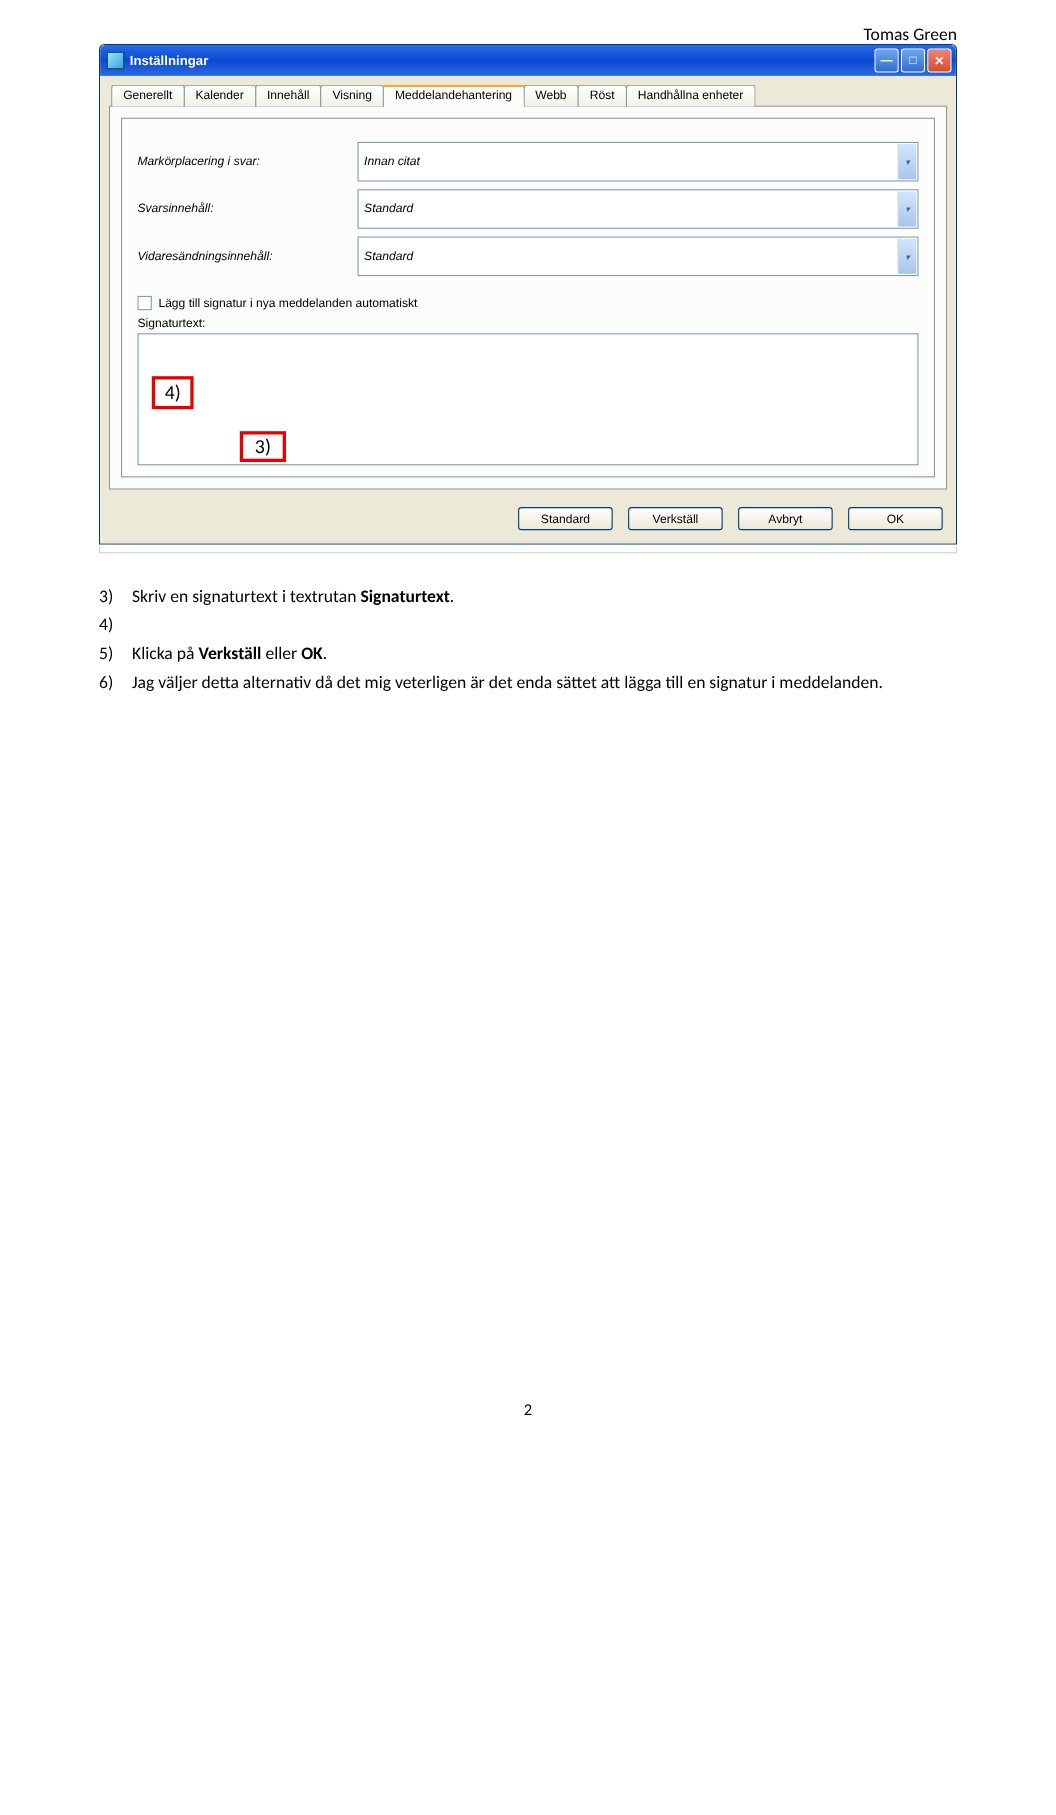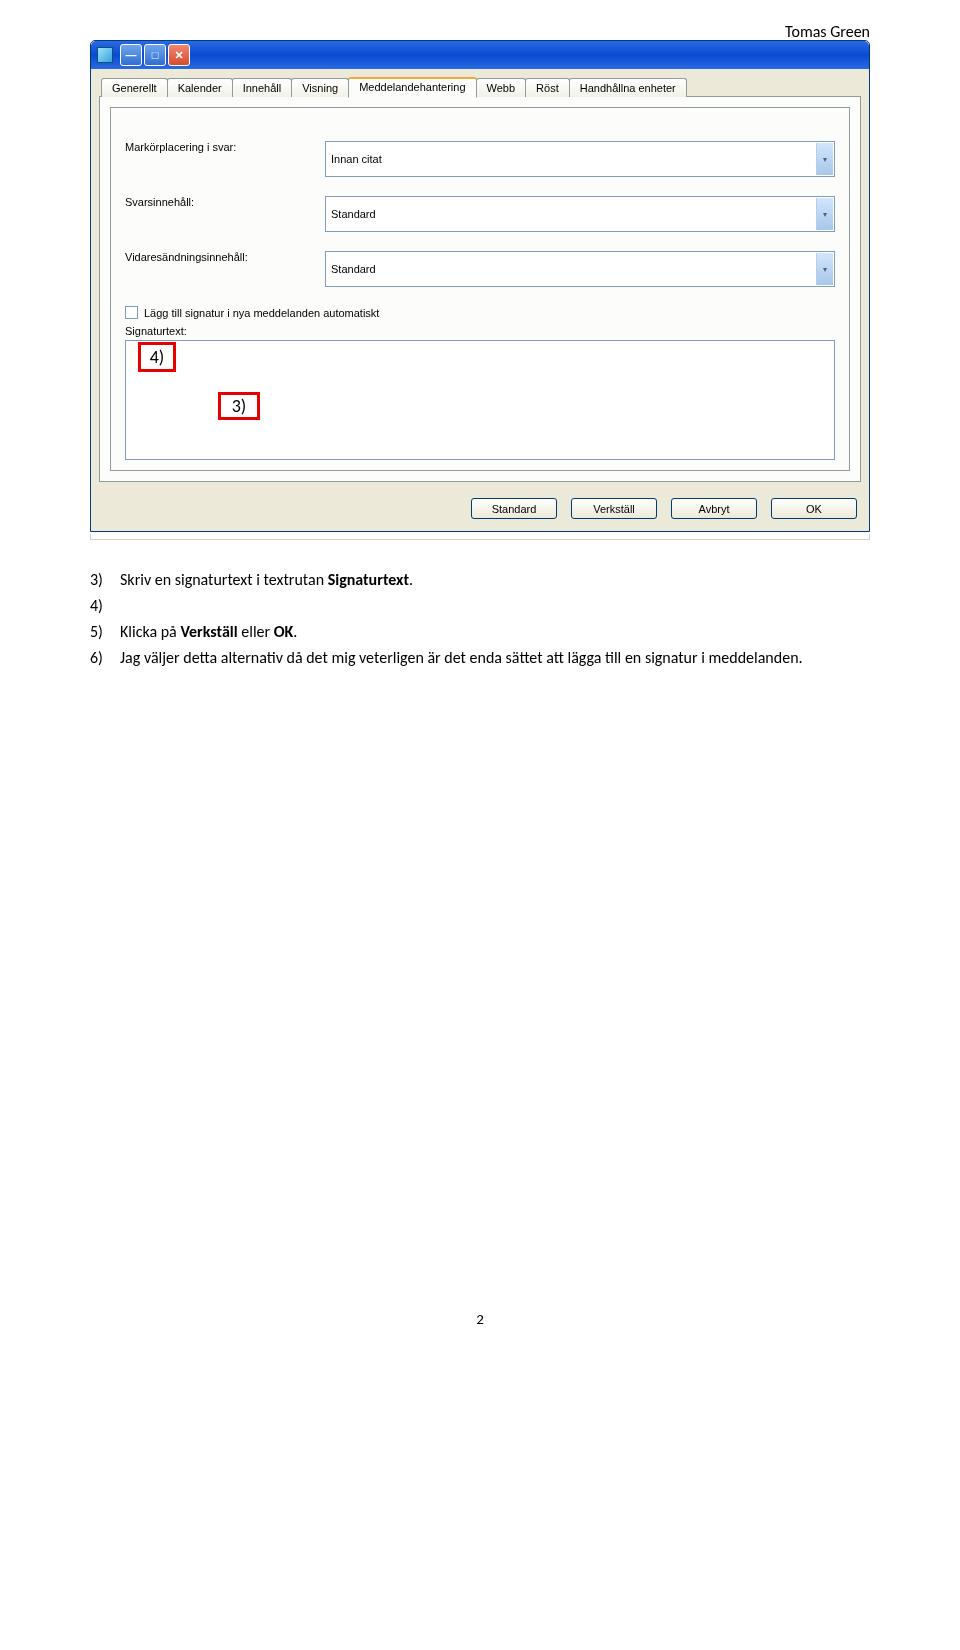--- a/index.html
+++ b/index.html
@@ -63,21 +63,21 @@
     background: linear-gradient(to bottom,#6fa7ec,#2f6ed1);
     color:#fff;
   }
   .tb-close {
     background: linear-gradient(to bottom,#f08672,#d84b2d);
   }
   .win-body {
     background: #ece9d8;
     padding: 8px 8px 8px 8px;
   }
-  .tabrow { display:flex; gap:0; margin-bottom:-1px; padding-left:2px;align-items:center;}
+  .tabrow { display:flex; gap:0; margin-bottom:-1px; padding-left:2px;}
   .tab {
     background: linear-gradient(to bottom,#fff,#f2f1e6);
     border:1px solid #919b9c;
     border-bottom:none;
     padding: 3px 10px 3px 10px;
     font-size:11px;
     border-radius: 3px 3px 0 0;
     margin-right:-1px;
     position:relative;
   }
@@ -96,21 +96,21 @@
     padding: 10px 10px 10px 10px;
     margin-bottom:8px;
   }
   .sub-tab-content {
     border:1px solid #919b9c;
     background:#fcfcfa;
     padding: 14px 14px 10px 14px;
     min-height: 300px;
   }
   .form-row {
-    display:flex; margin: 19px 0;
+    display:flex; align-items:center; margin: 7px 0; font-style: italic;
   }
   .form-row label { width: 200px; font-size:11px;}
   .combo {
     flex:1;
     border:1px solid #7f9db9;
     height:36px;
     background:#fff;
     display:flex; align-items:center;
     padding: 0 0 0 5px;
     font-size:11px;
@@ -170,20 +170,21 @@
 <body>
 
 <div class="page">
   <div class="header-name">Tomas Green</div>
 
 
   <div style="position:relative;">
     <div class="dialog">
       <div class="titlebar">
         <div class="app-icon"></div>
+        <div class="title">Inställningar</div>
         <div class="tb-btn">—</div>
         <div class="tb-btn">□</div>
         <div class="tb-btn tb-close">✕</div>
       </div>
       <div class="win-body">
 
         <div class="tabrow">
           <div class="tab">Generellt</div>
           <div class="tab">Kalender</div>
           <div class="tab">Innehåll</div>

